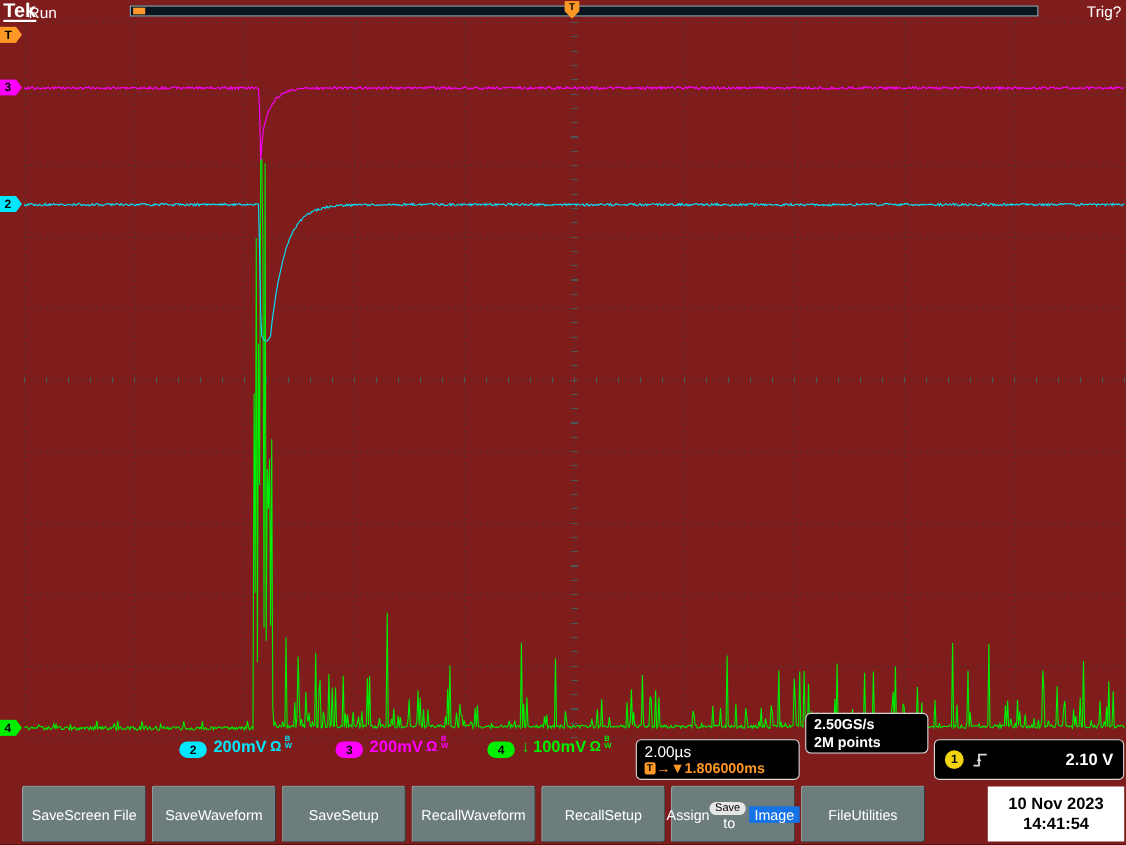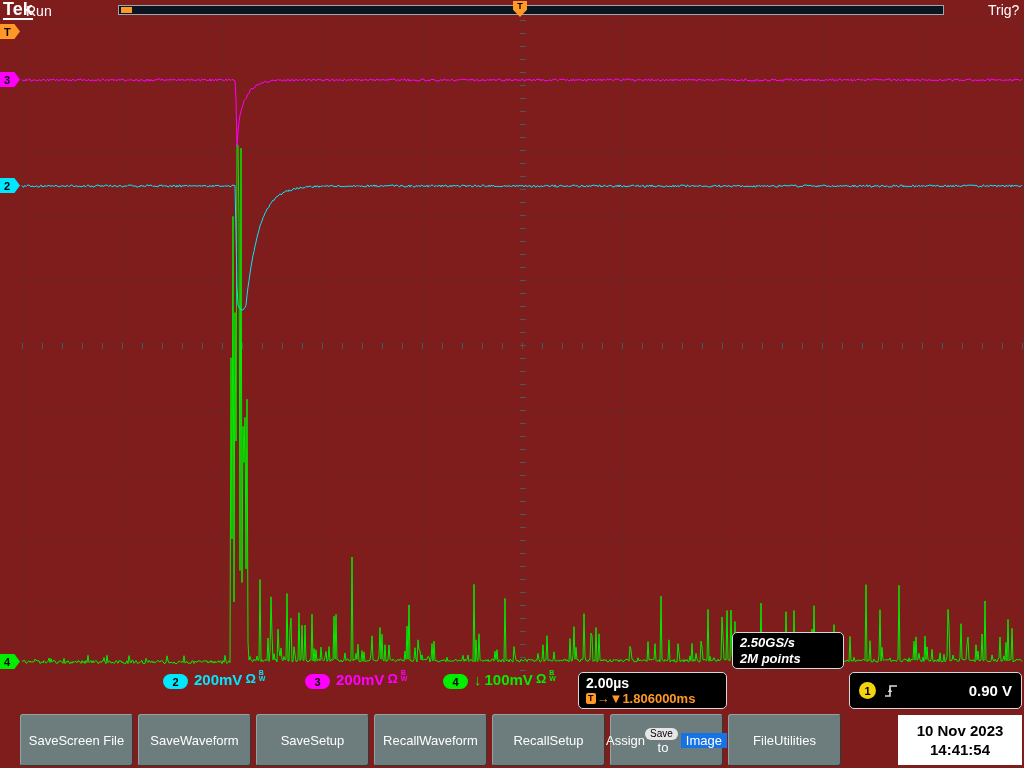--- a/index.html
+++ b/index.html
@@ -30,24 +30,24 @@
   .badge { top:674px; width:25px; height:15px; border-radius:8px; color:#000; font-size:11px; font-weight:bold;
       display:flex; align-items:center; justify-content:center; }
   .chtext { top:671px; height:20px; display:flex; align-items:flex-start; gap:3px; font-weight:bold; font-size:15px; }
   .cyan-tx { color:#00e8ff; } .magenta-tx { color:#ff00ff; } .green-tx { color:#00ee00; }
   .ohm { font-size:13px; }
   .bw { display:inline-flex; flex-direction:column; font-size:7px; line-height:6px; font-weight:bold; margin-top:-1px; }
   .bw i { font-style:normal; }
 
   .infobox { background:#000; border:1px solid #d8d8d8; border-radius:5px; color:#fff; padding:2px 7px; }
   #hbox { left:578px; top:672px; width:149px; height:37px; }
-  .hline1 { font-size:14px; font-weight:bold; }
+  .hline1 { font-size:14px; font-weight:normal; }
   .hline2 { color:#ff9826; font-size:13px; font-weight:bold; display:flex; align-items:center; }
   .tchip { background:#ff9826; color:#000; font-size:9px; line-height:11px; padding:0 2px; border-radius:2px; font-weight:bold; margin-right:1px; }
-  #acqbox { left:732px; top:632px; width:112px; height:37px; font-size:13px; font-weight:bold; line-height:16px;font-style:italic; }
+  #acqbox { left:732px; top:648px; width:112px; height:37px; font-size:13px; font-weight:bold; line-height:16px; }
   #trigbox { left:849px; top:672px; width:173px; height:37px; display:flex; align-items:center; gap:7px; padding:0 9px; }
   .ybadge { width:17px; height:17px; border-radius:50%; background:#f2d411; color:#000; font-size:11px; font-weight:bold;
       display:flex; align-items:center; justify-content:center; }
   .level { margin-left:auto; font-size:15px; font-weight:bold; color:#fff; }
 
   
   .btn { top:714px; width:113px; height:52px; background:#6d7c7c; color:#fff; border-radius:3px;
       border-top:1px solid #93a3a3; border-left:1px solid #93a3a3;
       border-bottom:1px solid #2f3b3b; border-right:1px solid #2f3b3b;
       display:flex; flex-direction:row; align-items:center; justify-content:center;
@@ -252,21 +252,21 @@
     <div>2.50GS/s</div>
     <div>2M points</div>
   </div>
 
   <div class="abs infobox" id="trigbox">
     <span class="ybadge">1</span>
     <svg width="16" height="16" viewBox="0 0 16 16">
       <path d="M2 13 H7 V3 H14" fill="none" stroke="#dcdcdc" stroke-width="1.6"></path>
       <path d="M4.8 9 L9.2 9 L7 5.2 Z" fill="#dcdcdc"></path>
     </svg>
-    <span class="level">0.90 V</span>
+    <span class="level">2.10 V</span>
   </div>
 
   <div class="abs btn" style="left:20px">
     <div>Save</div>
     <div>Screen File</div>
   </div>
   <div class="abs btn" style="left:138px">
     <div>Save</div>
     <div>Waveform</div>
   </div>

